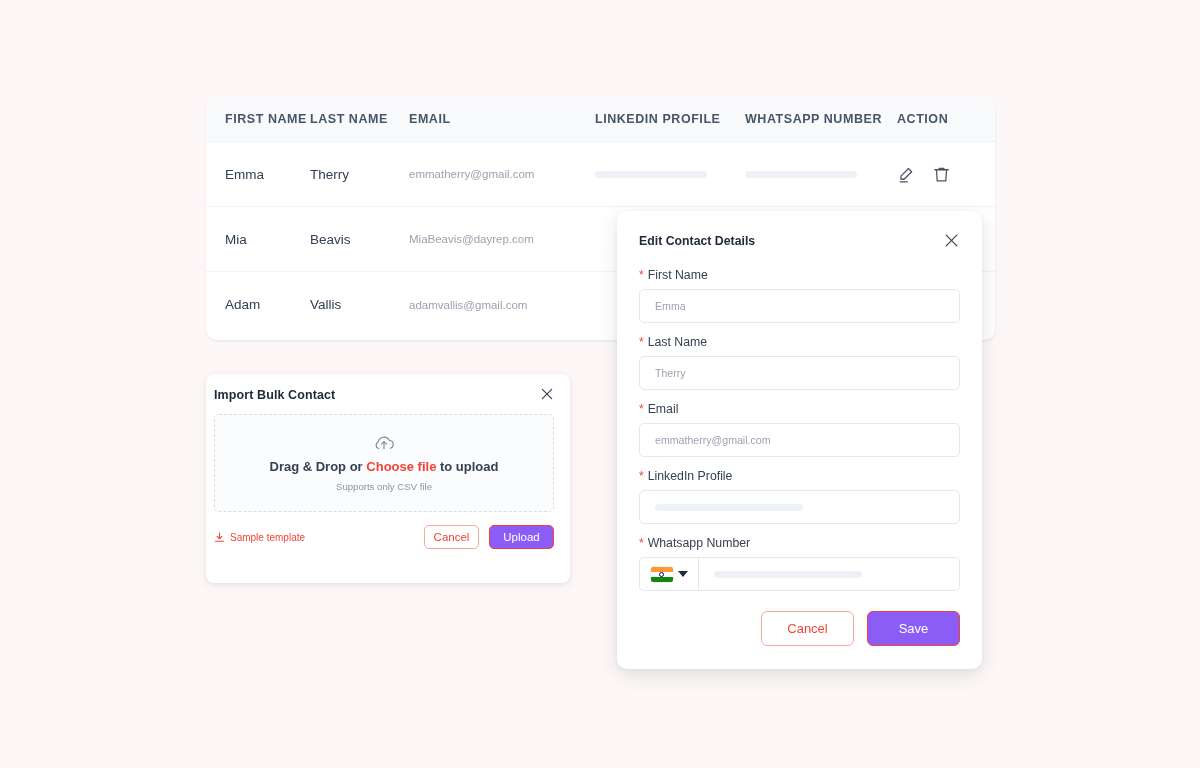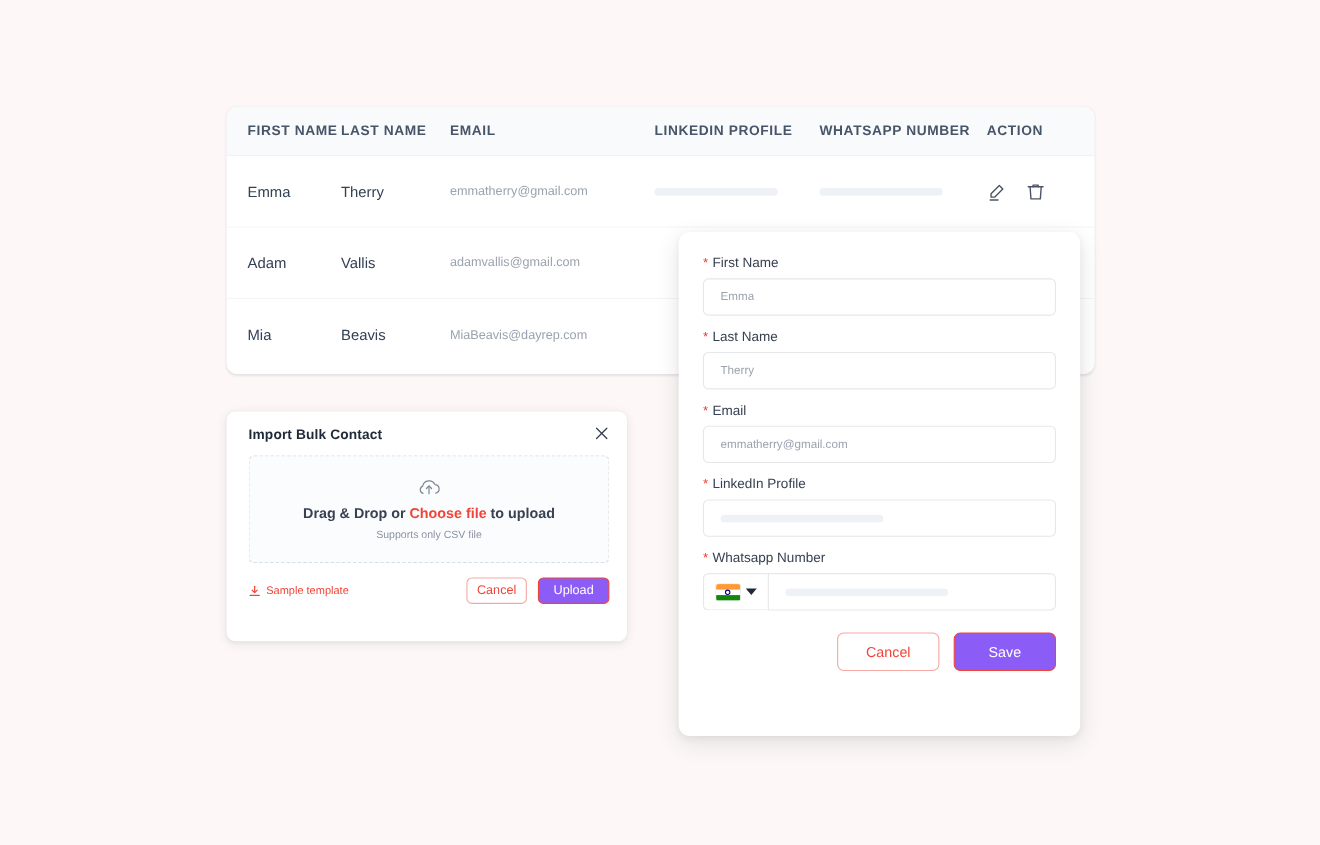--- a/index.html
+++ b/index.html
@@ -97,21 +97,21 @@
   
   .import-card {
     position: absolute;
     left: 206px;
     top: 374px;
     width: 364px;
     height: 209px;
     background: #ffffff;
     border-radius: 8px;
     box-shadow: 0 2px 10px rgba(16,24,40,0.08), 0 1px 3px rgba(16,24,40,0.05);
-    padding: 14px 16px 0 20px;
+    padding: 14px 16px 0 8px;
   }
 
   .import-head {
     display: flex;
     align-items: flex-start;
     justify-content: space-between;
   }
   .import-title {
     font-size: 12.5px;
     font-weight: bold;
@@ -385,32 +385,32 @@
         <svg viewBox="0 0 24 24" fill="none" stroke="currentColor" stroke-width="1.6" stroke-linecap="round" stroke-linejoin="round">
           <path d="M3.5 6h17"></path>
           <path d="M9 6V4.2h6V6"></path>
           <path d="M5.6 6l1 14h10.8l1-14"></path>
         </svg>
       </span>
     </div>
   </div>
 
   <div class="table-row">
+    <div class="col-first cell-name">Mia</div>
+    <div class="col-last cell-name">Beavis</div>
+    <div class="col-email cell-email">MiaBeavis@dayrep.com</div>
+    <div class="col-linkedin"></div>
+    <div class="col-whatsapp"></div>
+    <div class="col-action action-cell"></div>
+  </div>
+
+  <div class="table-row">
     <div class="col-first cell-name">Adam</div>
     <div class="col-last cell-name">Vallis</div>
     <div class="col-email cell-email">adamvallis@gmail.com</div>
-    <div class="col-linkedin"></div>
-    <div class="col-whatsapp"></div>
-    <div class="col-action action-cell"></div>
-  </div>
-
-  <div class="table-row">
-    <div class="col-first cell-name">Mia</div>
-    <div class="col-last cell-name">Beavis</div>
-    <div class="col-email cell-email">MiaBeavis@dayrep.com</div>
     <div class="col-linkedin"></div>
     <div class="col-whatsapp"></div>
     <div class="col-action action-cell"></div>
   </div>
 
 </div>
 
 <div class="import-card">
 
   <div class="import-head">
@@ -452,20 +452,29 @@
     <div class="foot-btns">
       <button class="btn btn-outline">Cancel</button>
       <button class="btn btn-solid">Upload</button>
     </div>
   </div>
 
 </div>
 
 <div class="edit-modal">
 
+  <div class="edit-head">
+    <div class="edit-title">Edit Contact Details</div>
+    <span class="edit-close">
+      <svg viewBox="0 0 24 24" fill="none" stroke="currentColor" stroke-width="1.7" stroke-linecap="round">
+        <line x1="4.5" y1="4.5" x2="19.5" y2="19.5"></line>
+        <line x1="19.5" y1="4.5" x2="4.5" y2="19.5"></line>
+      </svg>
+    </span>
+  </div>
 
   <div class="field">
     <div class="field-label">
       <span class="req-star">*</span>
       <span>First Name</span>
     </div>
     <input class="text-input" value="Emma" style="">
   </div>
 
   <div class="field">

